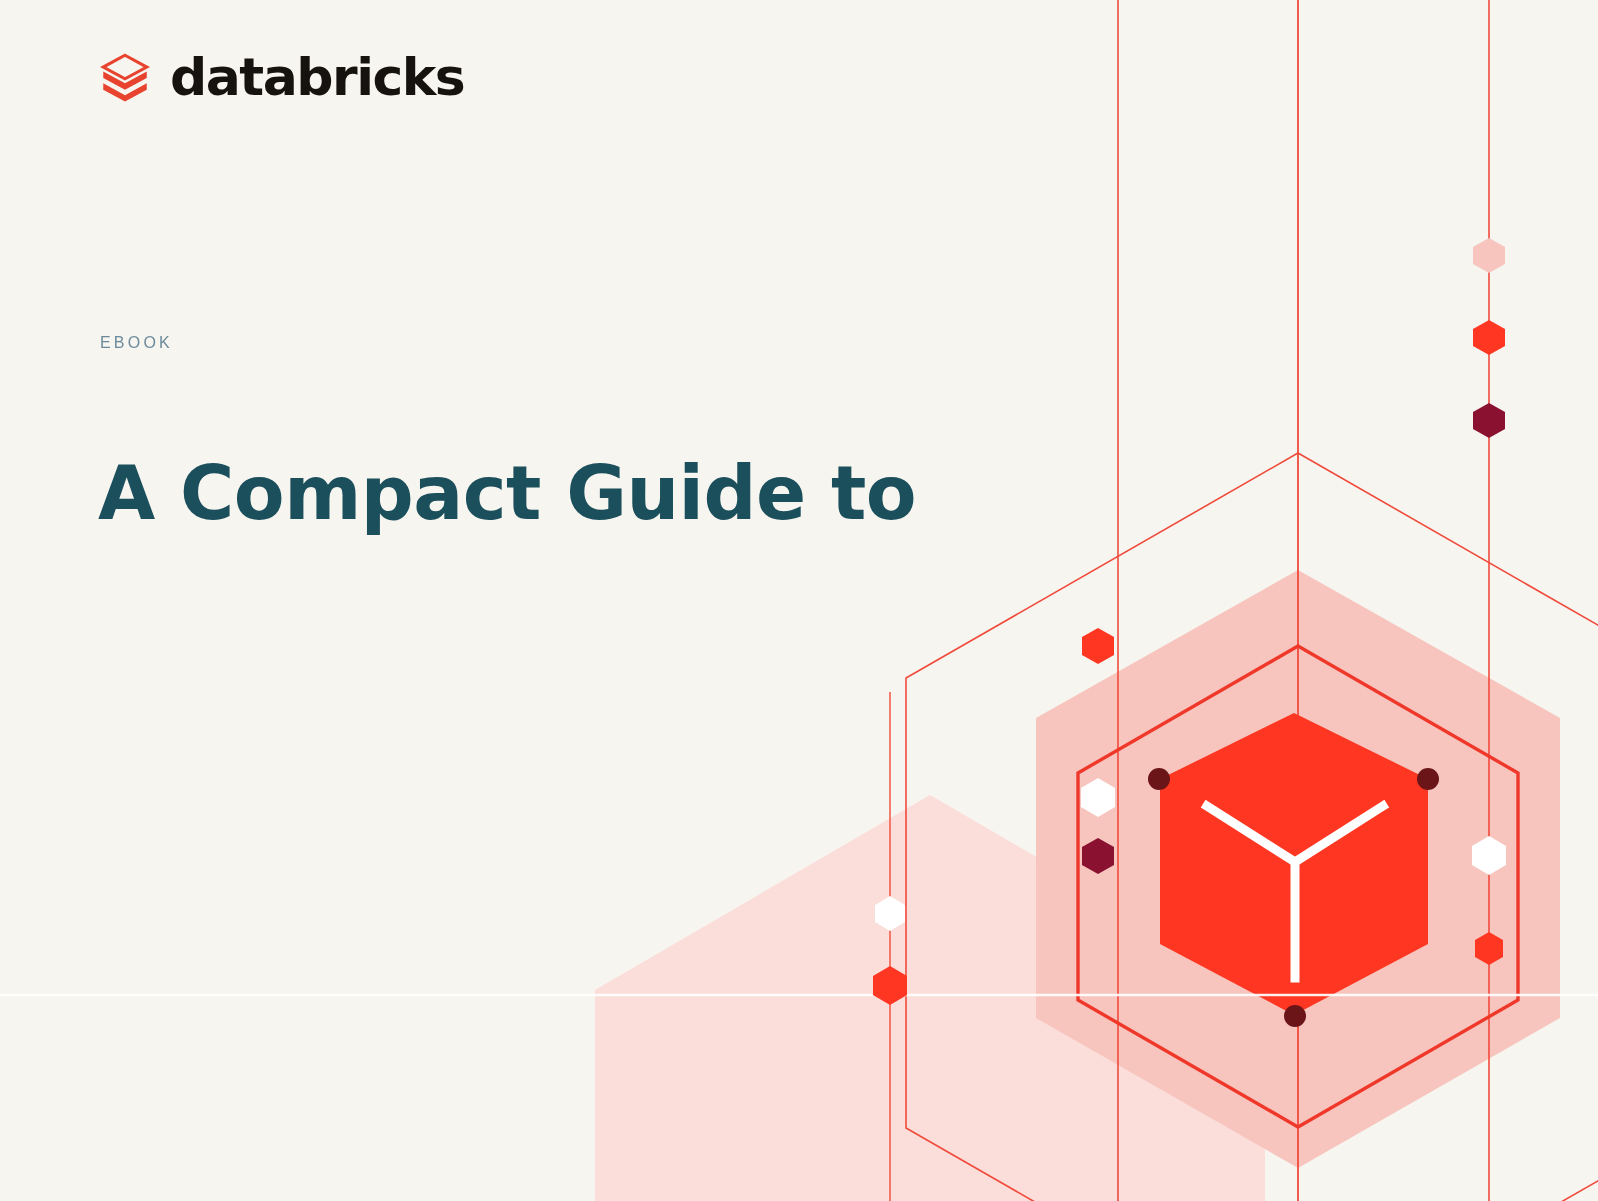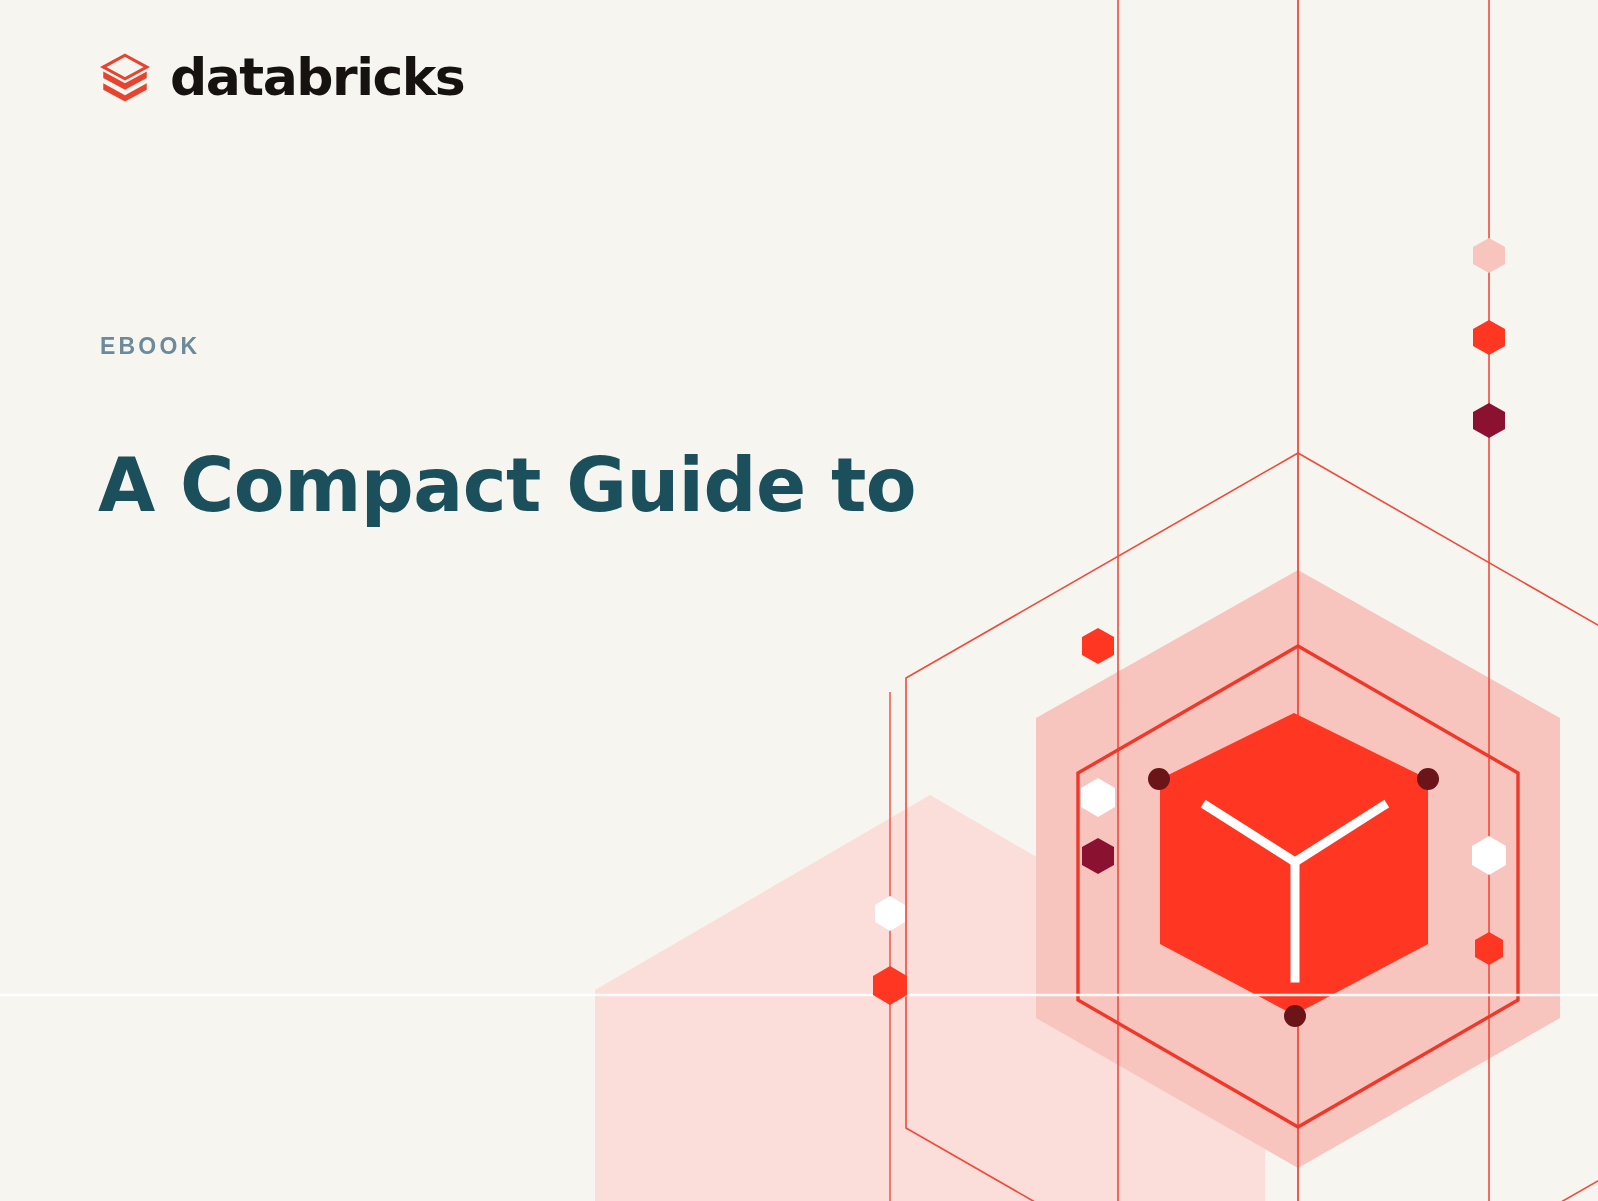--- a/index.html
+++ b/index.html
@@ -67,32 +67,32 @@
     line-height: 1;
     white-space: nowrap;
   }
 
   
   .eyebrow {
     position: absolute;
     left: 100px;
     top: 335px;
     font-family: "Liberation Sans", sans-serif;
-    font-size: 23px;
-    font-weight: 700;
+    font-size: 16px;
+    font-weight: 400;
     letter-spacing: 3.2px;
     color: #6B8A9B;
     line-height: 1;
   }
 
   
   .title {
     position: absolute;
     left: 98px;
-    top: 392px;
+    top: 400px;
     width: 1050px;
     font-family: "DejaVu Sans", sans-serif;
     font-size: 74px;
     font-weight: 700;
     letter-spacing: -0.5px;
     line-height: 1.17;
     color: #1B4F5C;
   }
   .title-line {
     display: block;

